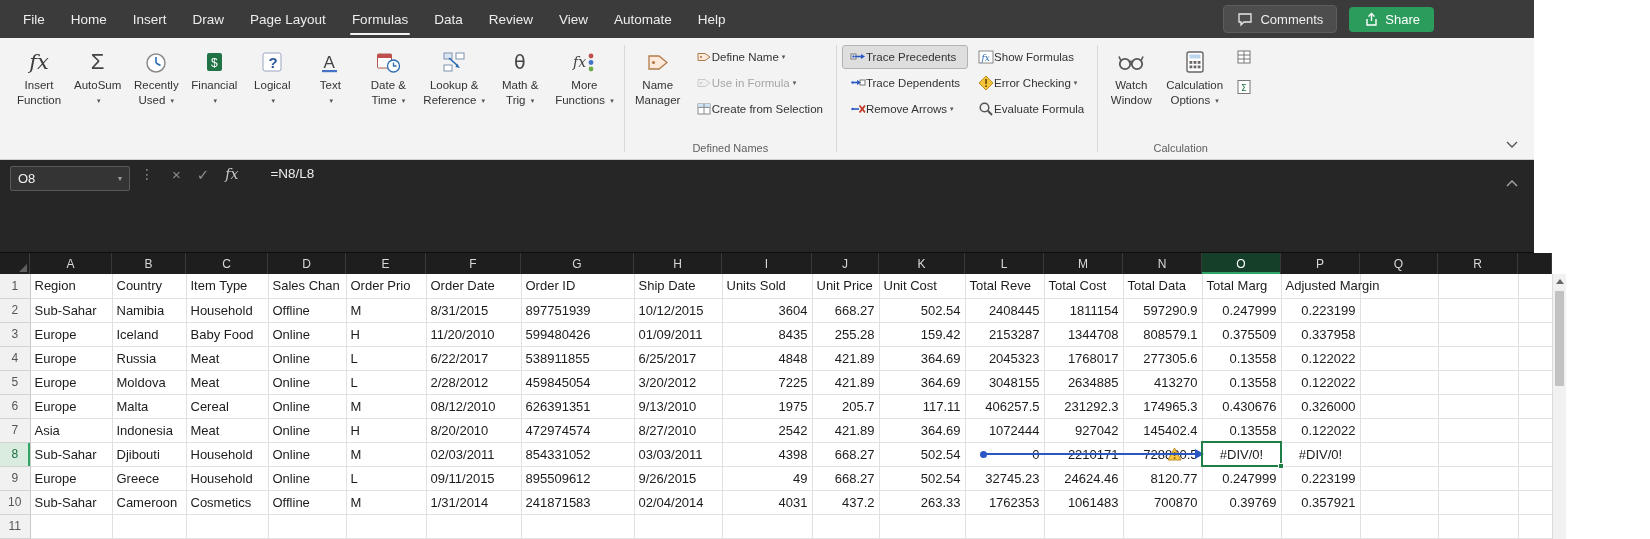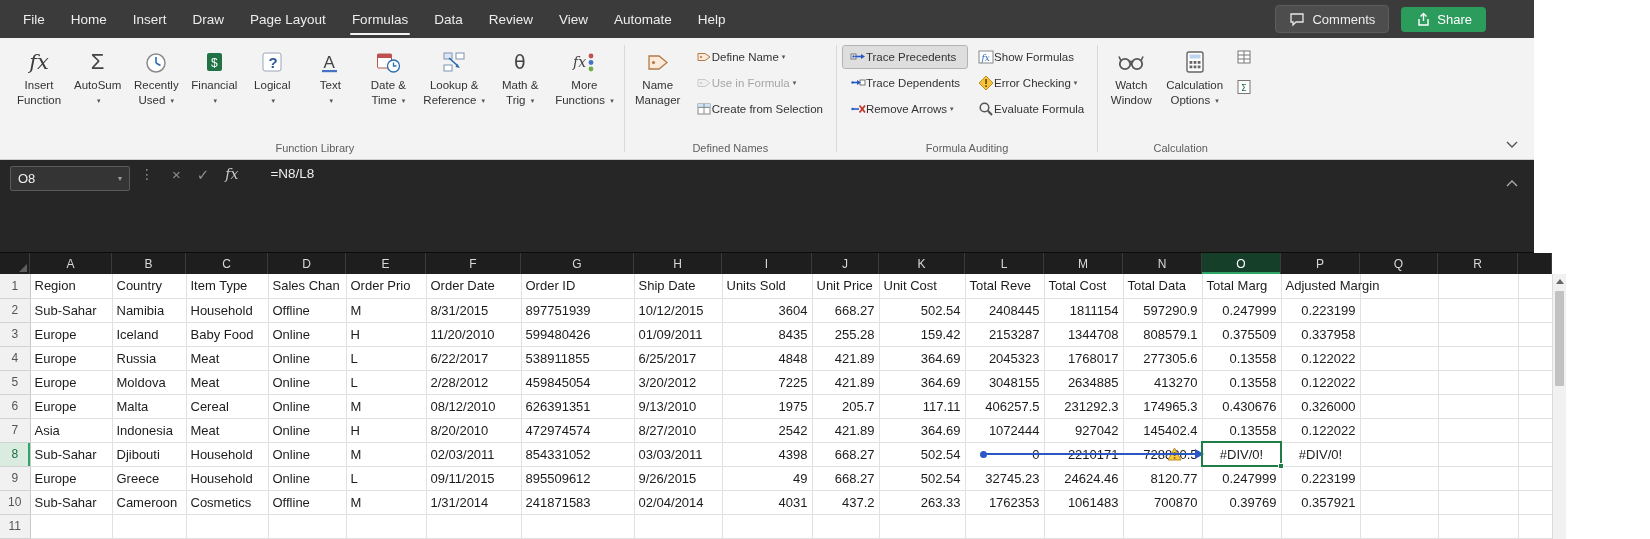--- a/index.html
+++ b/index.html
@@ -7,21 +7,21 @@
 body{font-family:"Liberation Sans","DejaVu Sans",sans-serif;background:#fff;-webkit-font-smoothing:antialiased}
 .app{width:1534px;height:539px;display:flex;flex-direction:column}
 
 
 .menu-bar{height:38px;background:#3b3b3b;display:flex;align-items:stretch;color:#ededed;font-size:13.5px;padding-left:10px;flex:none}
 .menu-items{display:flex;align-items:stretch}
 .menu-item{display:flex;align-items:center;padding:0 13px;position:relative;cursor:default;white-space:nowrap}
 .menu-item.active::after{content:"";position:absolute;left:11px;right:11px;bottom:3px;height:2.5px;background:#f3f3f3;border-radius:2px}
 .menu-spacer{flex:1}
 .comments-btn{align-self:center;display:flex;gap:7px;align-items:center;background:#4d4d4d;border:1px solid #5d5d5d;border-radius:4px;padding:5px 13px;font-size:13px;margin-right:12px;cursor:default}
-.share-btn{align-self:center;display:flex;gap:7px;align-items:center;background:#2c9c5c;border-radius:4px;padding:5px 14px;font-size:13px;color:#fff;margin-right:48px;cursor:default}
+.share-btn{align-self:center;display:flex;gap:7px;align-items:center;background:#2c9c5c;border-radius:4px;padding:5px 14px;font-size:13px;color:#fff;margin-right:100px;cursor:default}
 
 
 .ribbon{height:122px;background:#f3f3f3;border-bottom:1px solid #cfcfcf;position:relative;flex:none;padding-left:8px}
 .ribbon-groups{display:flex;height:100%}
 .rgroup{display:flex;flex-direction:column}
 .g-buttons{flex:1;display:flex;align-items:stretch;padding:3px 2px 0}
 .g-label{font-size:11px;color:#5f5f5f;text-align:center;padding:0 6px 5px;white-space:nowrap}
 .vsep{width:1px;background:#d9d9d9;margin:7px 2px}
 .bigbtn{display:flex;flex-direction:column;align-items:center;padding:5px 6px 2px;min-width:58px;font-size:11.5px;color:#333;line-height:1.3;text-align:center;border-radius:3px;cursor:default}
 .bigbtn .icon{height:32px;display:flex;align-items:center;justify-content:center}
@@ -219,21 +219,20 @@
                   <text x="2" y="18" font-size="14" font-style="italic" font-family="DejaVu Serif,serif" fill="#404040">fx</text>
                   <circle cx="20" cy="7" r="2.4" fill="#c0504d"></circle>
                   <circle cx="20" cy="13.5" r="2.4" fill="#4472c4"></circle>
                   <circle cx="20" cy="20" r="2.4" fill="#70ad47"></circle>
                 </svg>
               </span>
               <span>More</span>
               <span>Functions <span class="dd">▾</span></span>
             </div>
           </div>
-          <div class="g-label">Function Library</div>
         </div>
         <div class="vsep"></div>
         <div class="rgroup">
           <div class="g-buttons">
             <div class="bigbtn">
               <span class="icon">
                 <svg width="26" height="26">
                   <path d="M4 7 h10 l8 6.5 -8 6.5 H4 Z" fill="#fde9d9" stroke="#b07b4a" stroke-width="1.3"></path>
                   <circle cx="8.5" cy="13.5" r="1.6" fill="#b07b4a"></circle>
                 </svg>
@@ -341,21 +340,20 @@
                 <span class="icon">
                   <svg width="16" height="16">
                     <circle cx="6.5" cy="6.5" r="4.3" fill="none" stroke="#555" stroke-width="1.5"></circle>
                     <line x1="9.8" y1="9.8" x2="14" y2="14" stroke="#555" stroke-width="2"></line>
                   </svg>
                 </span>
                 <span>Evaluate Formula</span>
               </div>
             </div>
           </div>
-          <div class="g-label">Formula Auditing</div>
         </div>
         <div class="vsep"></div>
         <div class="rgroup">
           <div class="g-buttons">
             <div class="bigbtn">
               <span class="icon">
                 <svg width="28" height="26">
                   <circle cx="8" cy="15" r="5.2" fill="none" stroke="#555" stroke-width="1.8"></circle>
                   <circle cx="20" cy="15" r="5.2" fill="none" stroke="#555" stroke-width="1.8"></circle>
                   <path d="M12 13.5 q2 -2.5 4 0" fill="none" stroke="#555" stroke-width="1.6"></path>

